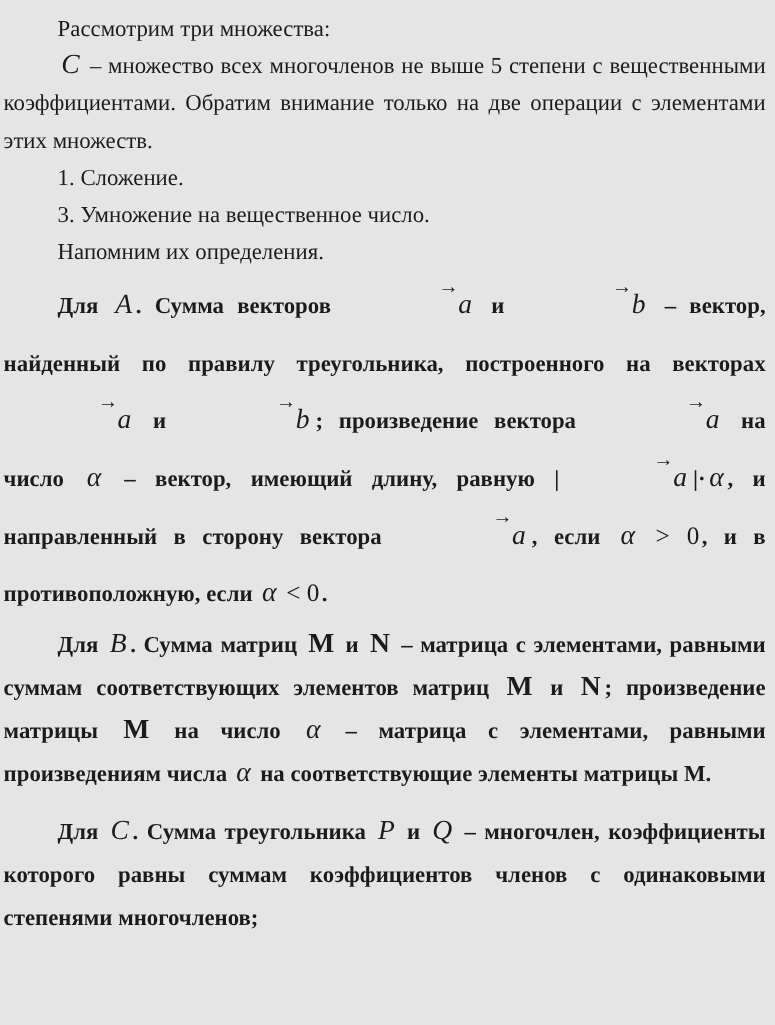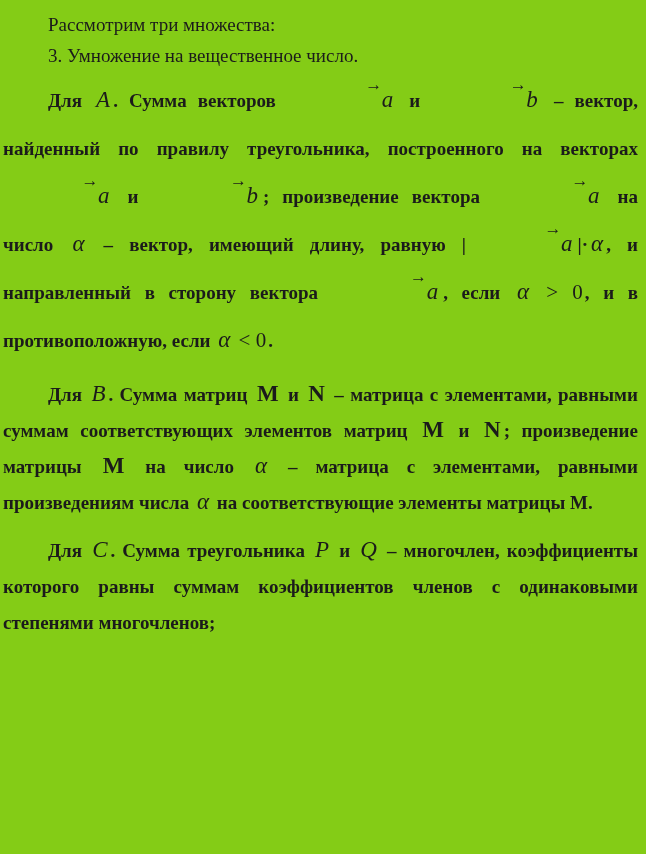--- a/index.html
+++ b/index.html
@@ -13,31 +13,31 @@
     overflow: hidden;
   }
   .page {
     box-sizing: border-box;
     width: 646px;
     height: 854px;
     padding: 9px 8px 0 3px;
     font-family: "Liberation Serif", "DejaVu Serif", serif;
     font-size: 19px;
     color: #1b1b1b;
-    background: #84cc16;
+    background: #e5e5e5;
   }
   p {
     margin: 0;
     text-align: justify;
     text-indent: 45px;
   }
   
   p.plain          { font-weight: normal; line-height: 31px; }
   p.def-vectors    { font-weight: bold;   line-height: 48px; margin-top: 6px; }
-  p.def-matrices   { font-weight: bold;   line-height: 36px; margin-top: 12px; }
+  p.def-matrices   { font-weight: bold;   line-height: 36px; }
   p.def-poly       { font-weight: bold;   line-height: 36px; margin-top: 12px; }
 
   
   span.text {  }
   span.math {
     font-style: italic;
     font-weight: normal;
     font-size: 23px;
     line-height: 1;
     padding: 0 3px;
@@ -76,17 +76,20 @@
   }
   span.vec .ltr {
     display: inline-block;
   }
 </style>
 </head>
 <body>
 
 <div class="page">
     <p class="plain"><span class="text">Рассмотрим три множества:</span></p>
+    <p class="plain"><span class="math">C</span><span class="text"> – множество всех многочленов не выше 5 степени с вещественными коэффициентами. Обратим внимание только на две операции с элементами этих множеств.</span></p>
+    <p class="plain"><span class="text">1. Сложение.</span></p>
     <p class="plain"><span class="text">3. Умножение на вещественное число.</span></p>
+    <p class="plain"><span class="text">Напомним их определения.</span></p>
     <p class="def-vectors"><span class="text">Для </span><span class="math">A</span><span class="text">. Сумма векторов </span><span class="vec"><span class="arr">→</span><span class="ltr">a</span></span><span class="text"> и </span><span class="vec"><span class="arr">→</span><span class="ltr">b</span></span><span class="text"> – вектор, найденный по правилу треугольника, построенного на векторах </span><span class="vec"><span class="arr">→</span><span class="ltr">a</span></span><span class="text"> и </span><span class="vec"><span class="arr">→</span><span class="ltr">b</span></span><span class="text">; произведение вектора </span><span class="vec"><span class="arr">→</span><span class="ltr">a</span></span><span class="text"> на число </span><span class="math">α</span><span class="text"> – вектор, имеющий длину, равную |</span><span class="vec"><span class="arr">→</span><span class="ltr">a</span></span><span class="text">|·</span><span class="math">α</span><span class="text">, и направленный в сторону вектора </span><span class="vec"><span class="arr">→</span><span class="ltr">a</span></span><span class="text">, если </span><span class="math">α</span><span class="op"> &gt; 0</span><span class="text">, и в противоположную, если </span><span class="math">α</span><span class="op"> &lt; 0</span><span class="text">.</span></p>
     <p class="def-matrices"><span class="text">Для </span><span class="math">B</span><span class="text">. Сумма матриц </span><span class="mbold">M</span><span class="text"> и </span><span class="mbold">N</span><span class="text"> – матрица с элементами, равными суммам соответствующих элементов матриц </span><span class="mbold">M</span><span class="text"> и </span><span class="mbold">N</span><span class="text">; произведение матрицы </span><span class="mbold">M</span><span class="text"> на число </span><span class="math">α</span><span class="text"> – матрица с элементами, равными произведениям числа </span><span class="math">α</span><span class="text"> на соответствующие элементы матрицы М.</span></p>
     <p class="def-poly"><span class="text">Для </span><span class="math">C</span><span class="text">. Сумма треугольника </span><span class="math">P</span><span class="text"> и </span><span class="math">Q</span><span class="text"> – многочлен, коэффициенты которого равны суммам коэффициентов членов с одинаковыми степенями многочленов;</span></p>
   </div>
 
 </body></html>

